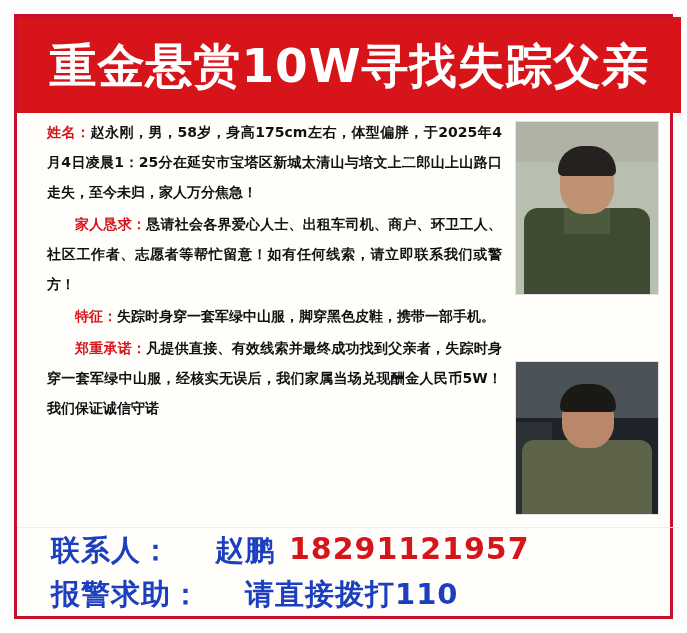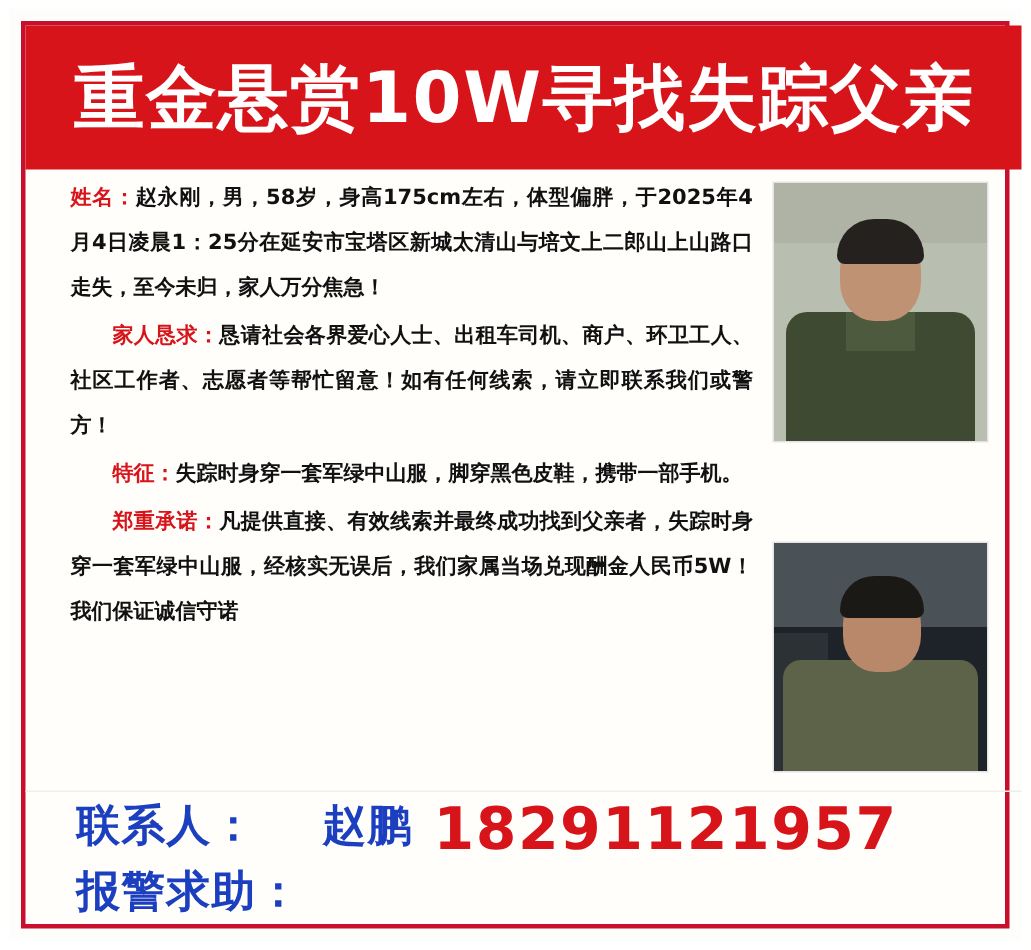--- a/index.html
+++ b/index.html
@@ -144,21 +144,21 @@
   }
   .contact-line .val-blue {
     color: #1b3fbf;
     font-size: 29px;
     font-weight: bold;
     letter-spacing: 1px;
     margin-left: 44px;
   }
   .contact-line .val-red {
     color: #d8141b;
-    font-size: 39px;
+    font-size: 30px;
     font-weight: bold;
     letter-spacing: 1px;
   }
   .gap-s { display:inline-block; width: 14px; }
   .divider-thin {
     position: absolute;
     left: 11px;
     top: 521px;
     width: 665px;
     height: 1px;
@@ -223,16 +223,17 @@
 
     <div class="contact-line">
       <span class="lbl-blue">联系人：</span>
       <span class="val-blue">赵鹏</span>
       <span class="gap-s"></span>
       <span class="val-red">18291121957</span>
     </div>
 
     <div class="contact-line">
       <span class="lbl-blue">报警求助：</span>
+      <span class="val-blue">请直接拨打110</span>
     </div>
 
   </div>
 </div>
 
 </body></html>

